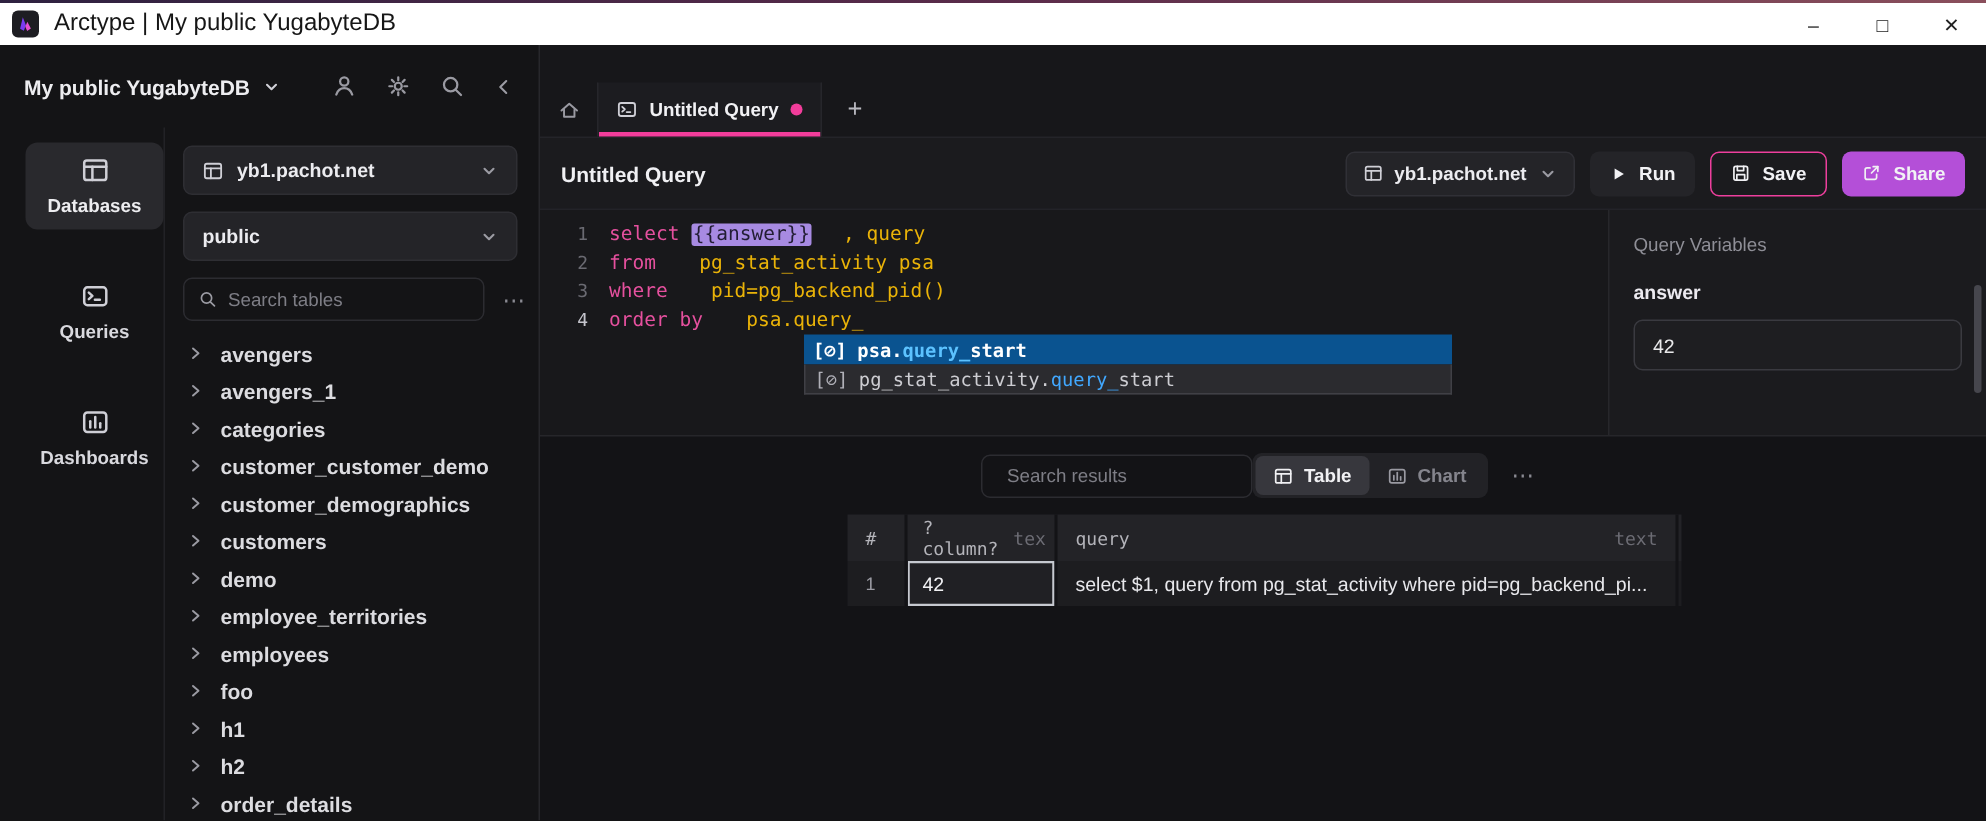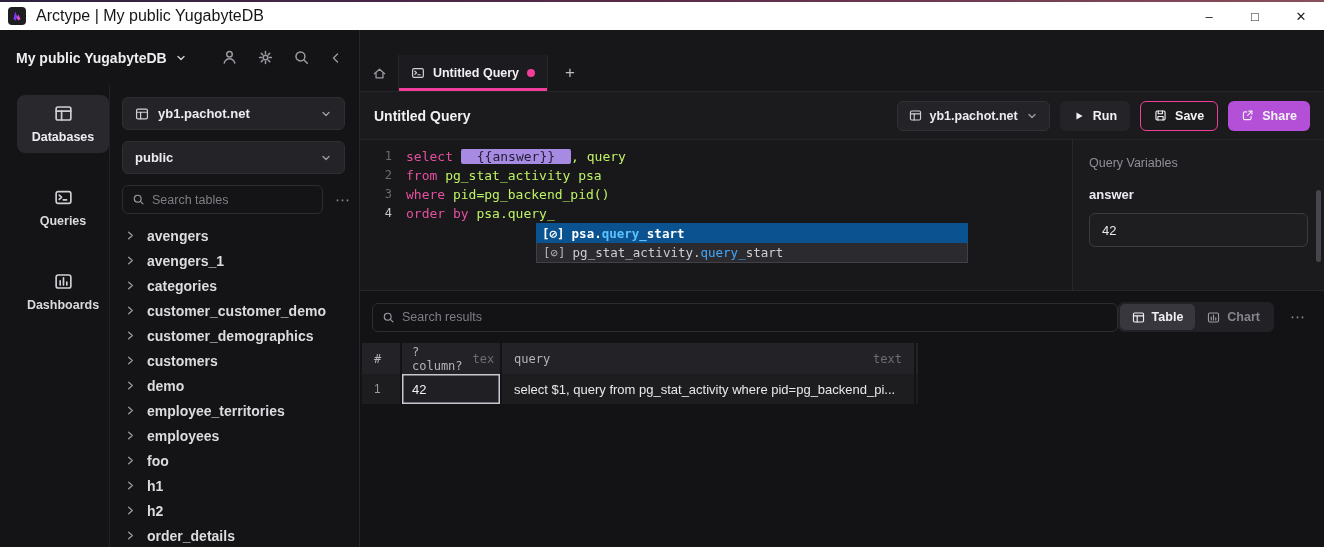--- a/index.html
+++ b/index.html
@@ -79,22 +79,22 @@
   .btn-share { background:#b44fd8; }
 
   .work-row { height:150px; display:flex; position:relative; flex:none; }
   .editor { flex:1; background:#18181b; position:relative; padding-top:7px;
     font-family:"DejaVu Sans Mono", monospace; font-size:13px; }
   .line { display:flex; height:19px; line-height:19px; padding-left:8px; }
   .ln { width:24px; text-align:right; margin-right:14px; color:#6a6a72; font-size:12px; flex:none; }
   .ln.current { color:#c4c4cc; }
   .code { white-space:pre; }
   .tok-kw { color:#e5509e; }
-  .tok-plain { color:#bef264; }
-  .tok-var { background:#a78ae2; color:#221d33; border-radius:2px; padding:0 16px; }
+  .tok-plain { color:#eab308;margin-left:21px; }
+  .tok-var { background:#a78ae2; color:#221d33; border-radius:2px; padding:0 1px; }
 
   .autocomplete { position:absolute; left:176px; top:83px; width:432px;
     font-family:"DejaVu Sans Mono", monospace; font-size:12.5px; }
   .ac-row { height:20px; display:flex; align-items:center; gap:7px; padding:0 6px; }
   .ac-row.selected { background:#0a5390; font-weight:700; }
   .ac-row.selected .ac-icon, .ac-row.selected .ac-prefix, .ac-row.selected .ac-suffix { color:#ffffff; }
   .ac-row.selected .ac-match { color:#5cc2ff; }
   .ac-row.plain { background:#2b2b2f; border:1px solid #404046; border-top:none; }
   .ac-icon { color:#b0b0b8; }
   .ac-prefix,.ac-suffix { color:#cdcdd2; }
@@ -102,21 +102,21 @@
 
   .variables { width:252px; border-left:1px solid #27272b; background:#1b1b1e; padding:16px; flex:none; }
   .vars-title { font-size:12.5px; color:#8f8f97; margin-bottom:17px; }
   .var-name { font-size:13px; font-weight:700; color:#eceaf0; margin-bottom:11px; }
   .var-input { width:100%; height:34px; background:#1e1e21; border:1px solid #3a3a40;
     border-radius:6px; color:#e8e8ea; font-size:13px; padding:0 12px; outline:none;
     font-family:"Liberation Sans",sans-serif; }
   .vscroll { position:absolute; right:3px; top:50px; width:5px; height:72px;
     background:#46464d; border-radius:3px; }
 
-  .results { flex:1; background:#131316; border-top:1px solid #26262a; display:flex; flex-direction:column; }
+  .results { flex:1; background:#131316; border-top:1px solid #26262a; display:flex; flex-direction:column;align-items:center; }
   .results-toolbar { height:52px; display:flex; align-items:center; padding:0 16px 0 12px; flex:none; }
   .results-search { width:181px; }
   .rt-right { margin-left:auto; display:flex; align-items:center; gap:14px; }
   .segmented { background:#222226; border-radius:6px; padding:2px; display:flex; }
   .seg-btn { height:26px; padding:0 12px; border-radius:5px; display:flex; align-items:center; gap:7px;
     font-size:12.5px; font-weight:600; color:#85858d; }
   .seg-btn.active { background:#37373d; color:#f0f0f3; }
 
   .grid { margin-left:2px; width:556px; font-family:"DejaVu Sans Mono", monospace; }
   .grid-header { display:flex; height:31px; background:#232327; color:#b4b4ba; font-size:12px; }

